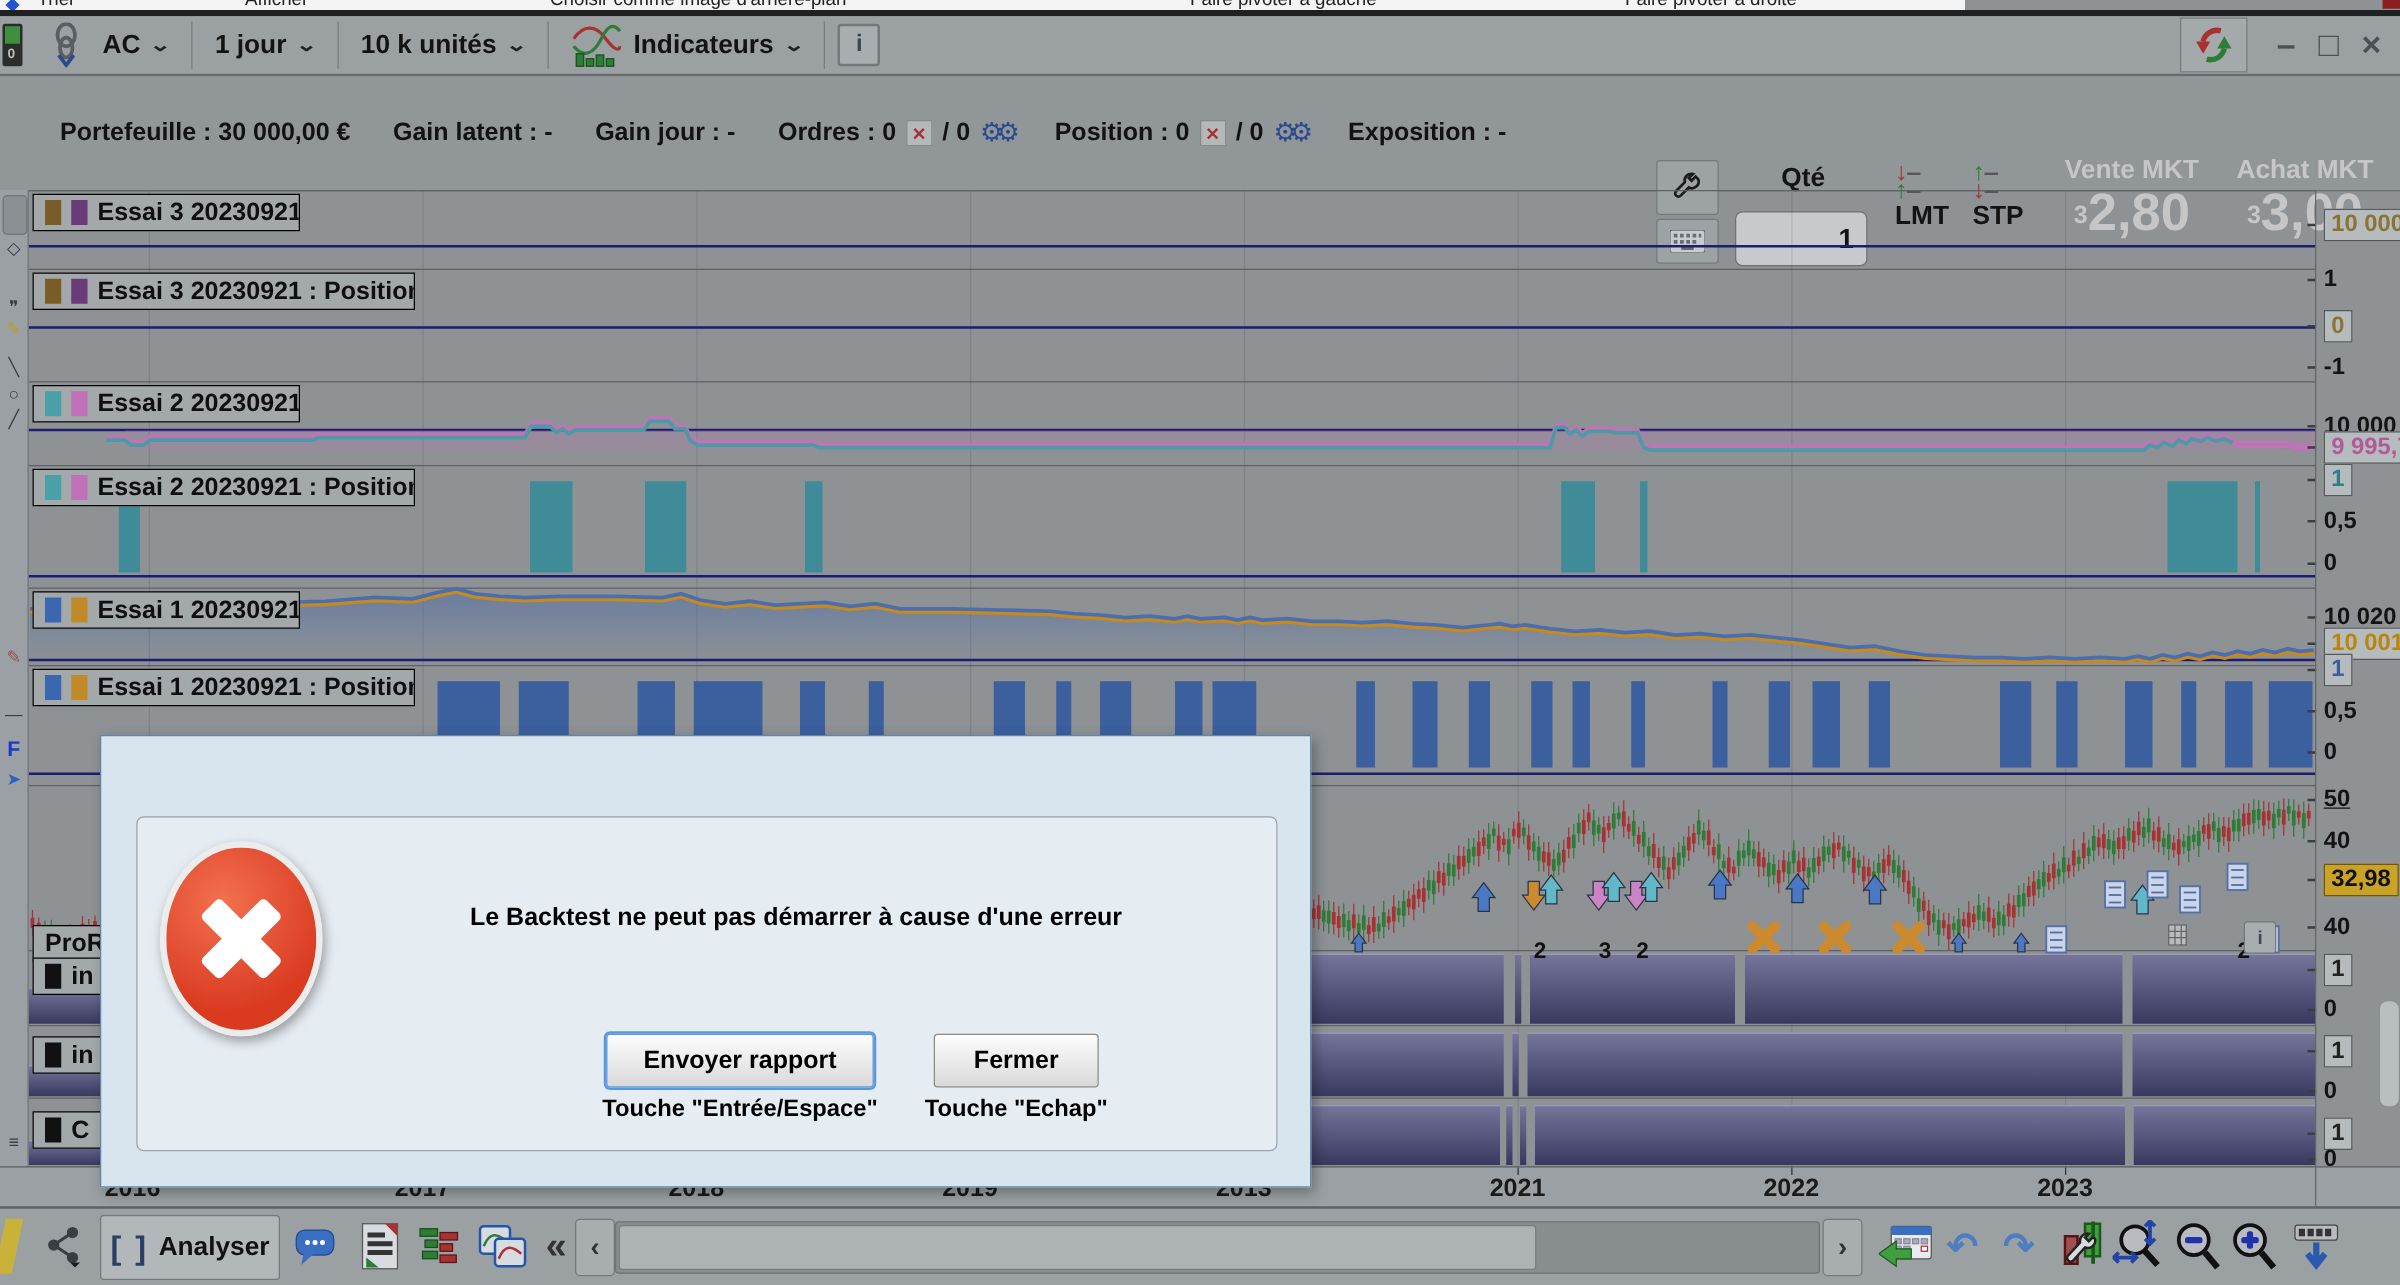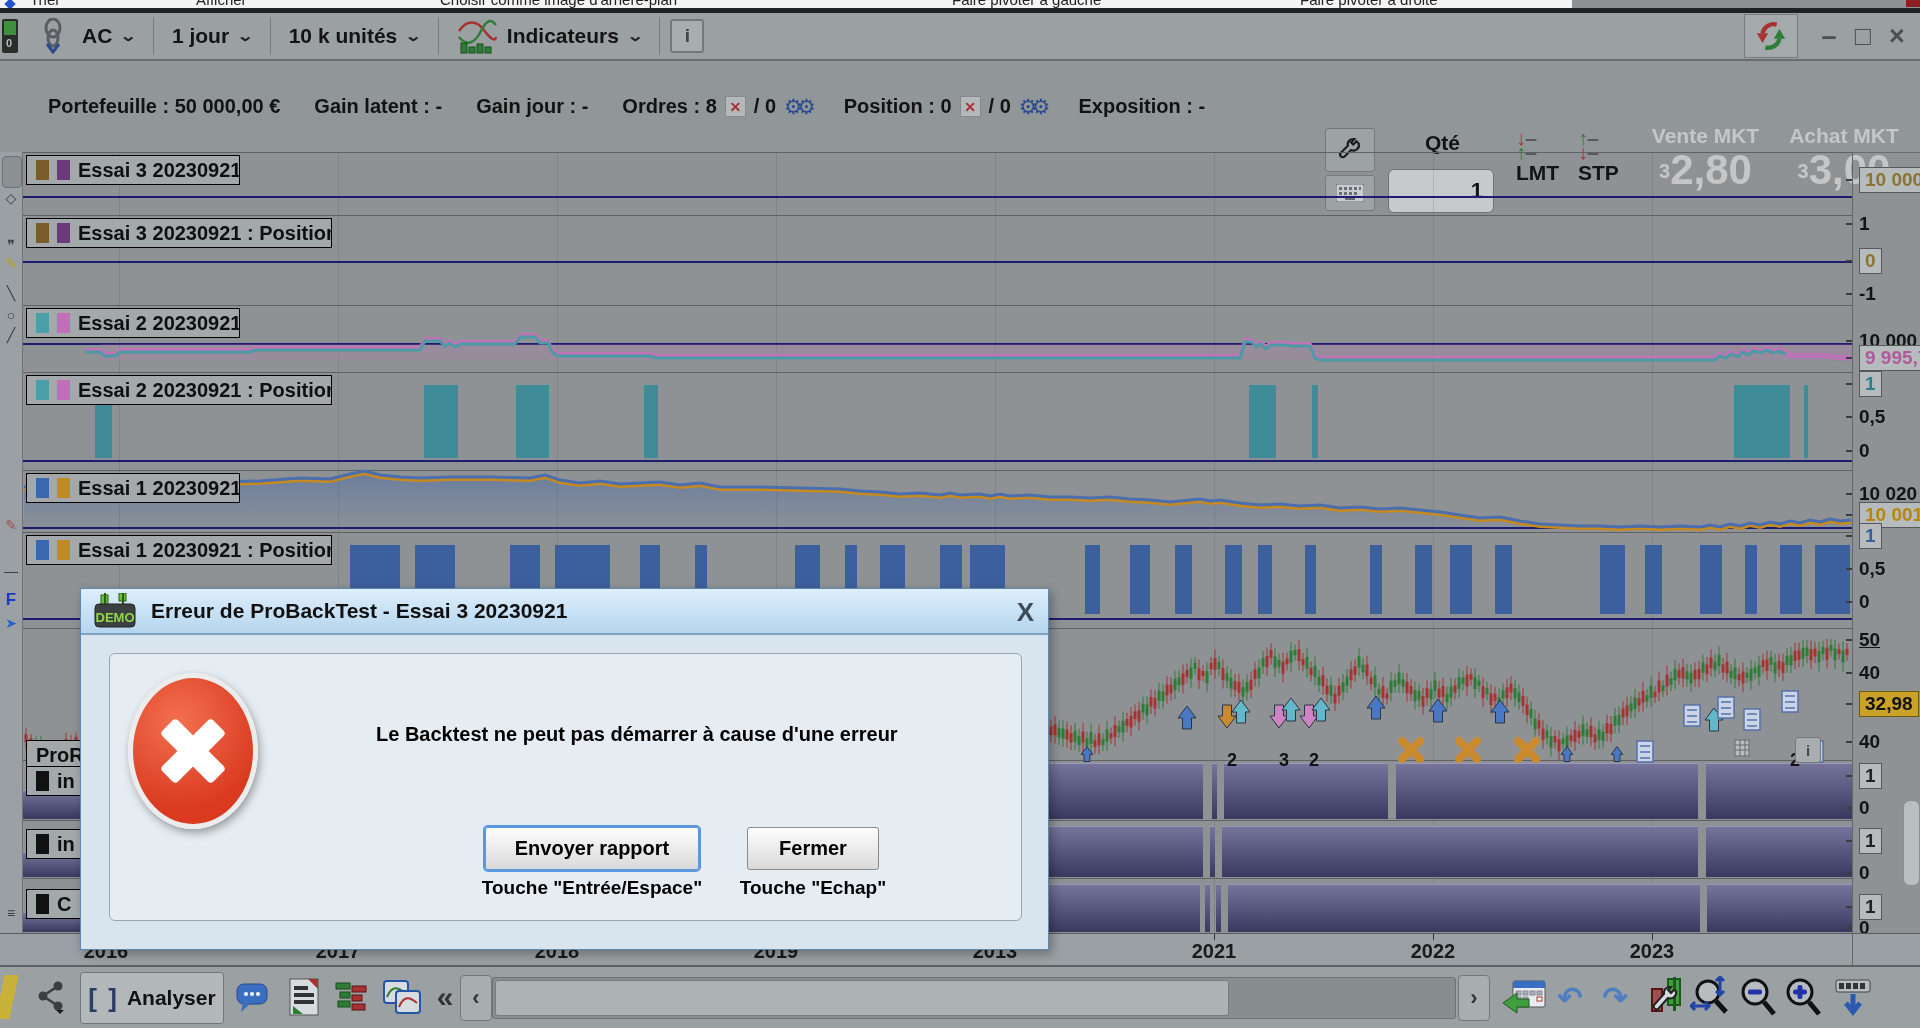--- a/index.html
+++ b/index.html
@@ -166,25 +166,25 @@
         <path d="M22 14 L14 14 L18 7 Z" fill="#2e7d36"></path>
       </svg>
     </div>
     <div class="winbtn"><span>–</span></div>
     <div class="winbtn"><span>□</span></div>
     <div class="winbtn" style="margin-right:6px;"><span>×</span></div>
   </div>
 
   <div id="acctbar">
     <div id="acct-items">
-      <span class="acct-item">Portefeuille : 50 000,00 €</span>
+      <span class="acct-item">Portefeuille : 30 000,00 €</span>
       <span class="acct-item">Gain latent : -</span>
       <span class="acct-item">Gain jour : -</span>
       <span class="acct-item">
-        <span>Ordres : 8</span>
+        <span>Ordres : 0</span>
         <span class="xbox">✕</span>
         <span>/ 0</span>
         <span class="gears">⚙⚙</span>
       </span>
       <span class="acct-item">
         <span>Position : 0</span>
         <span class="xbox">✕</span>
         <span>/ 0</span>
         <span class="gears">⚙⚙</span>
       </span>
@@ -1122,34 +1122,20 @@
             <rect x="14" y="7" width="5" height="6"></rect>
             <rect x="21" y="7" width="5" height="6"></rect>
             <rect x="28" y="7" width="5" height="6"></rect>
           </g>
         <path d="M21 18 L21 34 M14 27 L21 36 L28 27" stroke="#2a5ab0" stroke-width="5" fill="none"></path>
       </svg>
     </div>
   </div>
 
   <div id="dialog">
-    <div id="dlg-title">
-      <div id="demo-icon">
-        <svg width="44" height="36" viewBox="0 0 44 36">
-          <rect x="8" y="2" width="7" height="10" fill="#6abf3a" stroke="#2a6010"></rect>
-            <rect x="11" y="0" width="2" height="14" fill="#2a6010"></rect>
-          <rect x="26" y="0" width="7" height="8" fill="#6abf3a" stroke="#2a6010"></rect>
-            <rect x="29" y="0" width="2" height="11" fill="#2a6010"></rect>
-          <rect x="2" y="11" width="40" height="23" rx="4" fill="#3c4040" stroke="#222"></rect>
-          <text x="22" y="29" text-anchor="middle" font-size="13" font-weight="bold" fill="#8fd842">DEMO</text>
-        </svg>
-      </div>
-      <span class="t">Erreur de ProBackTest - Essai 3 20230921</span>
-      <span id="dlg-close">X</span>
-    </div>
     <div id="dlg-inner"></div>
     <div id="err-icon">
       <div class="xbar" style="transform:translate(-50%,-50%) rotate(45deg);"></div>
       <div class="xbar" style="transform:translate(-50%,-50%) rotate(-45deg);"></div>
     </div>
     <div id="dlg-msg">
       <div>Le Backtest ne peut pas démarrer à cause d'une erreur</div>
     </div>
     <button class="dlg-btn" id="btn-send">Envoyer rapport</button>
     <button class="dlg-btn" id="btn-close">Fermer</button>

